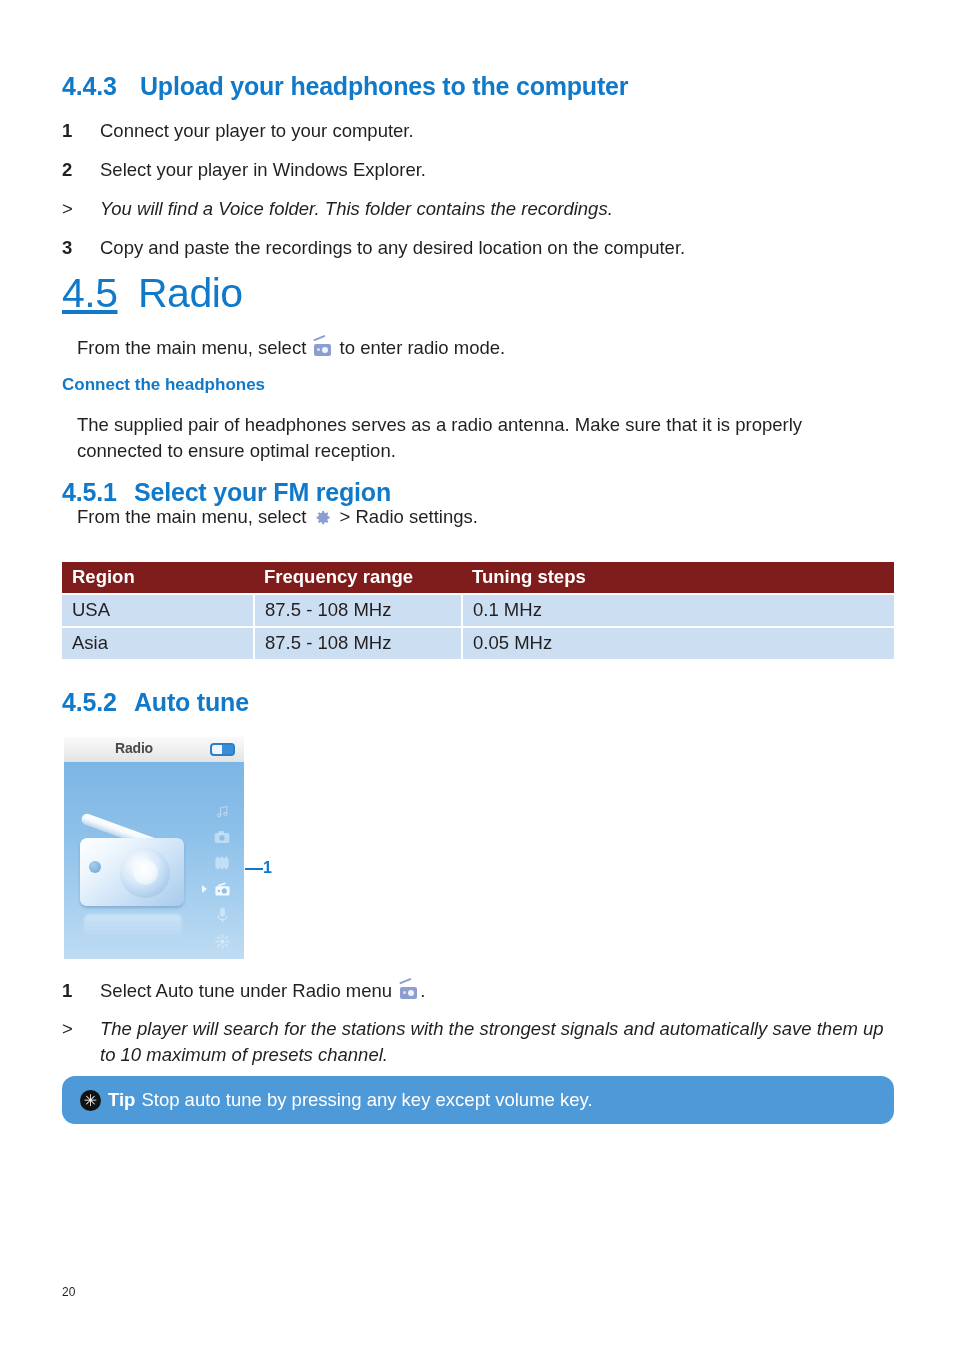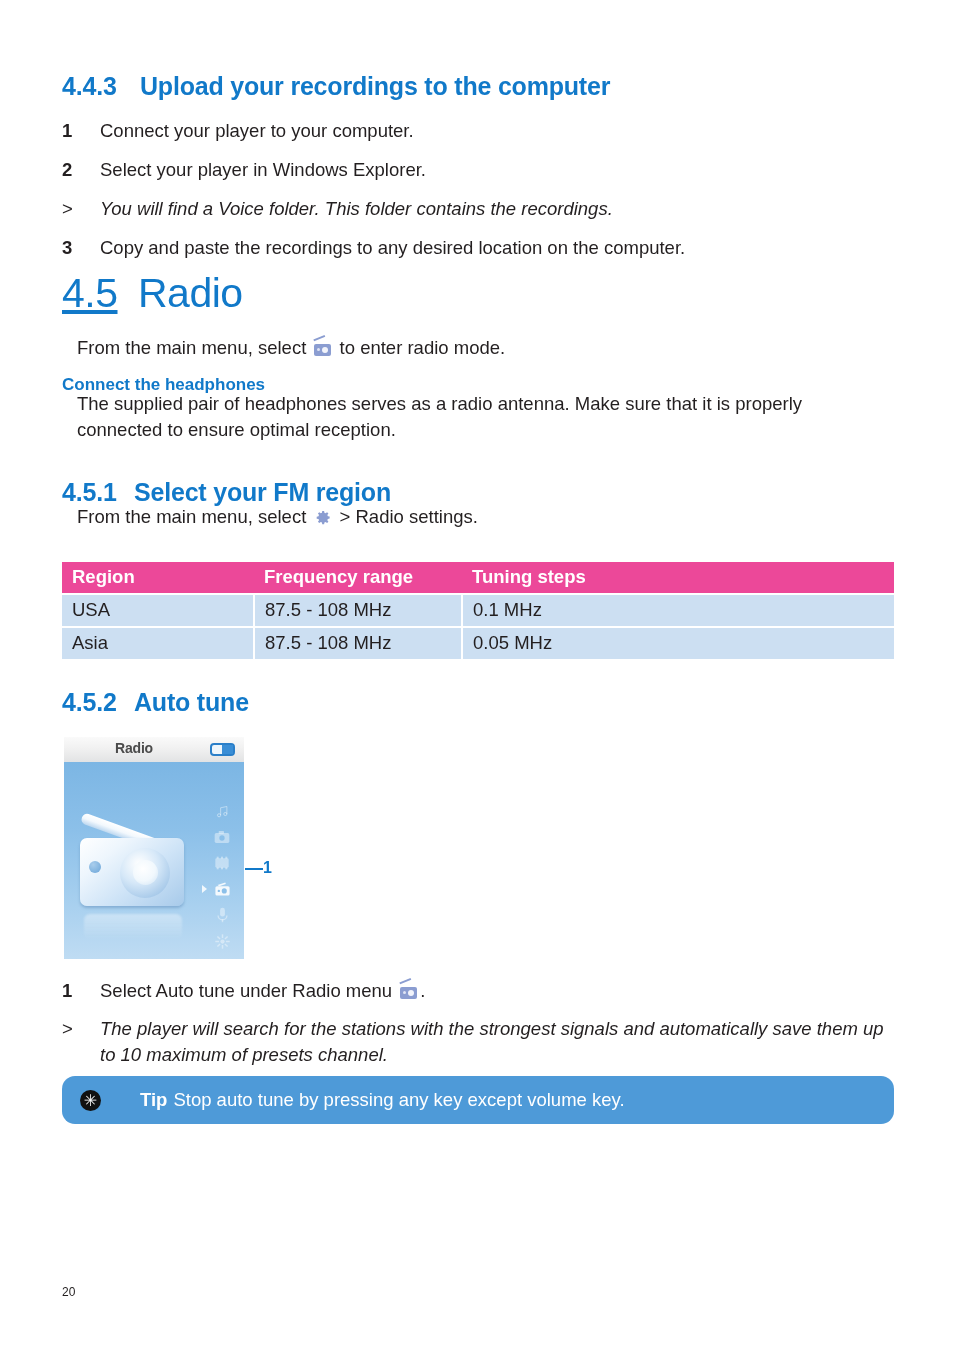--- a/index.html
+++ b/index.html
@@ -99,21 +99,21 @@
   }
   .ic-gear { width: 19px; height: 19px; vertical-align: -4px; }
 
   
   .tbl {
     position: absolute;
     border-collapse: collapse;
     table-layout: fixed;
   }
   .tbl th {
-    background: #ec4899;
+    background: #7f1d1d;
     color: #ffffff;
     font-weight: bold;
     font-size: 18.5px;
     text-align: left;
     padding: 4px 0 5px 10px;
     border: none;
   }
   .tbl td {
     background: #ccdff2;
     color: #231f20;
@@ -255,36 +255,36 @@
     width: 21px; height: 21px;
     border-radius: 50%;
     background: #111111;
     color: #ffffff;
     font-size: 16px;
     line-height: 21px;
     text-align: center;
     margin-right: 7px;
     flex: 0 0 auto;
   }
-  .tip-label { font-weight: bold; margin-right: 6px; margin-left: 32px; }
+  .tip-label { font-weight: bold; margin-right: 6px; }
 
   
   .pageno {
     position: absolute;
     font-size: 12px;
     color: #231f20;
   }
 </style>
 </head>
 <body>
 
 <div class="page">
 
   <div class="h3" style="left:62px; top:72px;">
-    <span class="num" style="width:78px;display:inline-block;">4.4.3</span><span>Upload your recordings to the computer</span>
+    <span class="num" style="width:78px;display:inline-block;">4.4.3</span><span>Upload your headphones to the computer</span>
   </div>
 
   <div class="step" style="left:62px; top:118px; width:840px;">
     <span class="marker">1</span>
     <span class="txt"><span>Connect your player to your computer.</span></span>
   </div>
 
   <div class="step" style="left:62px; top:157px; width:840px;">
     <span class="marker">2</span>
     <span class="txt"><span>Select your player in </span><b>Windows Explorer</b><span>.</span></span>
@@ -303,21 +303,21 @@
   <div class="h2" style="left:62px; top:270px;">
     <span class="num" style="width:76px;display:inline-block;text-decoration:underline;">4.5</span><span>Radio</span>
   </div>
 
   <div class="para" style="left:62px; top:335px; width:840px;">
     <span>From the main menu, select </span><span class="inline-icon"><span class="ic-radio-ant"></span><span class="ic-radio-body"></span><span class="ic-radio-dial"></span><span class="ic-radio-dot"></span></span><span> to enter radio mode.</span>
   </div>
 
   <div class="h4" style="left:62px; top:375px;">Connect the headphones</div>
 
-  <div class="para" style="left:62px; top:391px; width:800px;">The supplied pair of headphones serves as a radio antenna. Make sure that it is properly connected to ensure optimal reception.</div>
+  <div class="para" style="left:62px; top:412px; width:800px;">The supplied pair of headphones serves as a radio antenna. Make sure that it is properly connected to ensure optimal reception.</div>
 
   <div class="h3" style="left:62px; top:478px;">
     <span class="num" style="width:72px;display:inline-block;">4.5.1</span><span>Select your FM region</span>
   </div>
 
   <div class="para" style="left:62px; top:504px; width:840px;">
     <span>From the main menu, select </span><span class="inline-icon ic-gear"><svg width="19" height="19" viewBox="0 0 24 24" fill="#8b9dd1">
           <path d="M12 8.2a3.8 3.8 0 1 0 0 7.6 3.8 3.8 0 0 0 0-7.6zm0 5.8a2 2 0 1 1 0-4 2 2 0 0 1 0 4z"></path>
           <path d="M21 13.2v-2.4l-2.3-.35a6.9 6.9 0 0 0-.62-1.5l1.38-1.87-1.7-1.7-1.87 1.38a6.9 6.9 0 0 0-1.5-.62L14.05 3.8h-2.4l-.35 2.34a6.9 6.9 0 0 0-1.5.62L7.93 5.38l-1.7 1.7 1.38 1.87a6.9 6.9 0 0 0-.62 1.5L4.65 11.2v2.4l2.34.35c.14.53.35 1.03.62 1.5l-1.38 1.87 1.7 1.7 1.87-1.38c.47.27.97.48 1.5.62l.35 2.34h2.4l.35-2.34c.53-.14 1.03-.35 1.5-.62l1.87 1.38 1.7-1.7-1.38-1.87c.27-.47.48-.97.62-1.5L21 13.2z"></path>
         </svg></span><span> &gt; Radio settings.</span>

